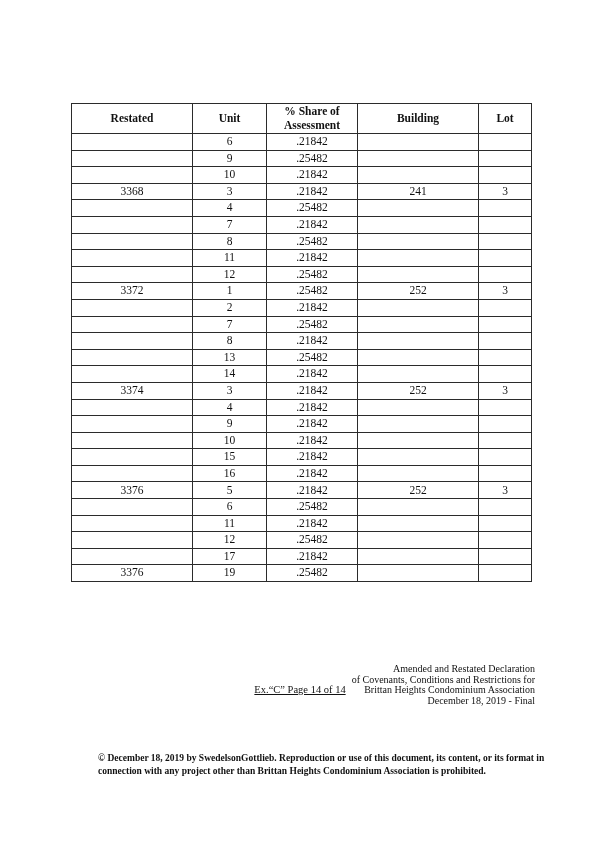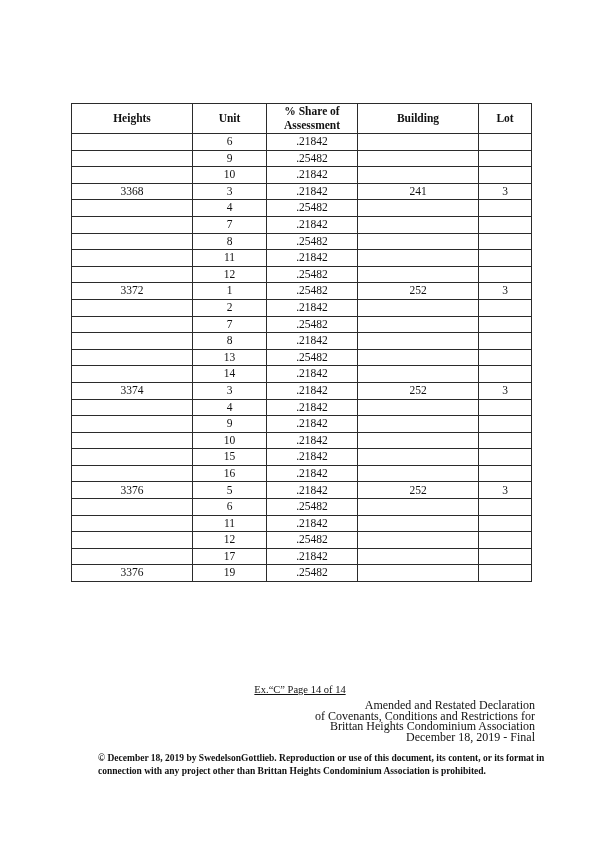--- a/index.html
+++ b/index.html
@@ -51,23 +51,23 @@
     position:absolute;
     left:0;right:0;
     top:684px;
     text-align:center;
     font-size:10.5px;
     text-decoration:underline;
   }
   .footer-doc-block{
     position:absolute;
     right:65px;
-    top:700px;
+    top:664px;
     text-align:right;
-    font-size:12px;
+    font-size:10px;
     line-height:10.5px;
   }
   .footer-copyright{
     position:absolute;
     left:70px;
     top:752px;
     width:470px;
     font-weight:bold;
     font-size:9.5px;
     line-height:12.5px;
@@ -83,21 +83,21 @@
   <table class="assessment-table">
     <colgroup>
       <col class="c-address">
         <col class="c-unit">
         <col class="c-share">
         <col class="c-building">
         <col class="c-lot">
     </colgroup>
     <thead>
       <tr>
-        <th>Heights</th>
+        <th>Restated</th>
         <th>Unit</th>
         <th>% Share of
 Assessment</th>
         <th>Building</th>
         <th>Lot</th>
       </tr>
     </thead>
     <tbody>
     <tr>
       <td></td>

